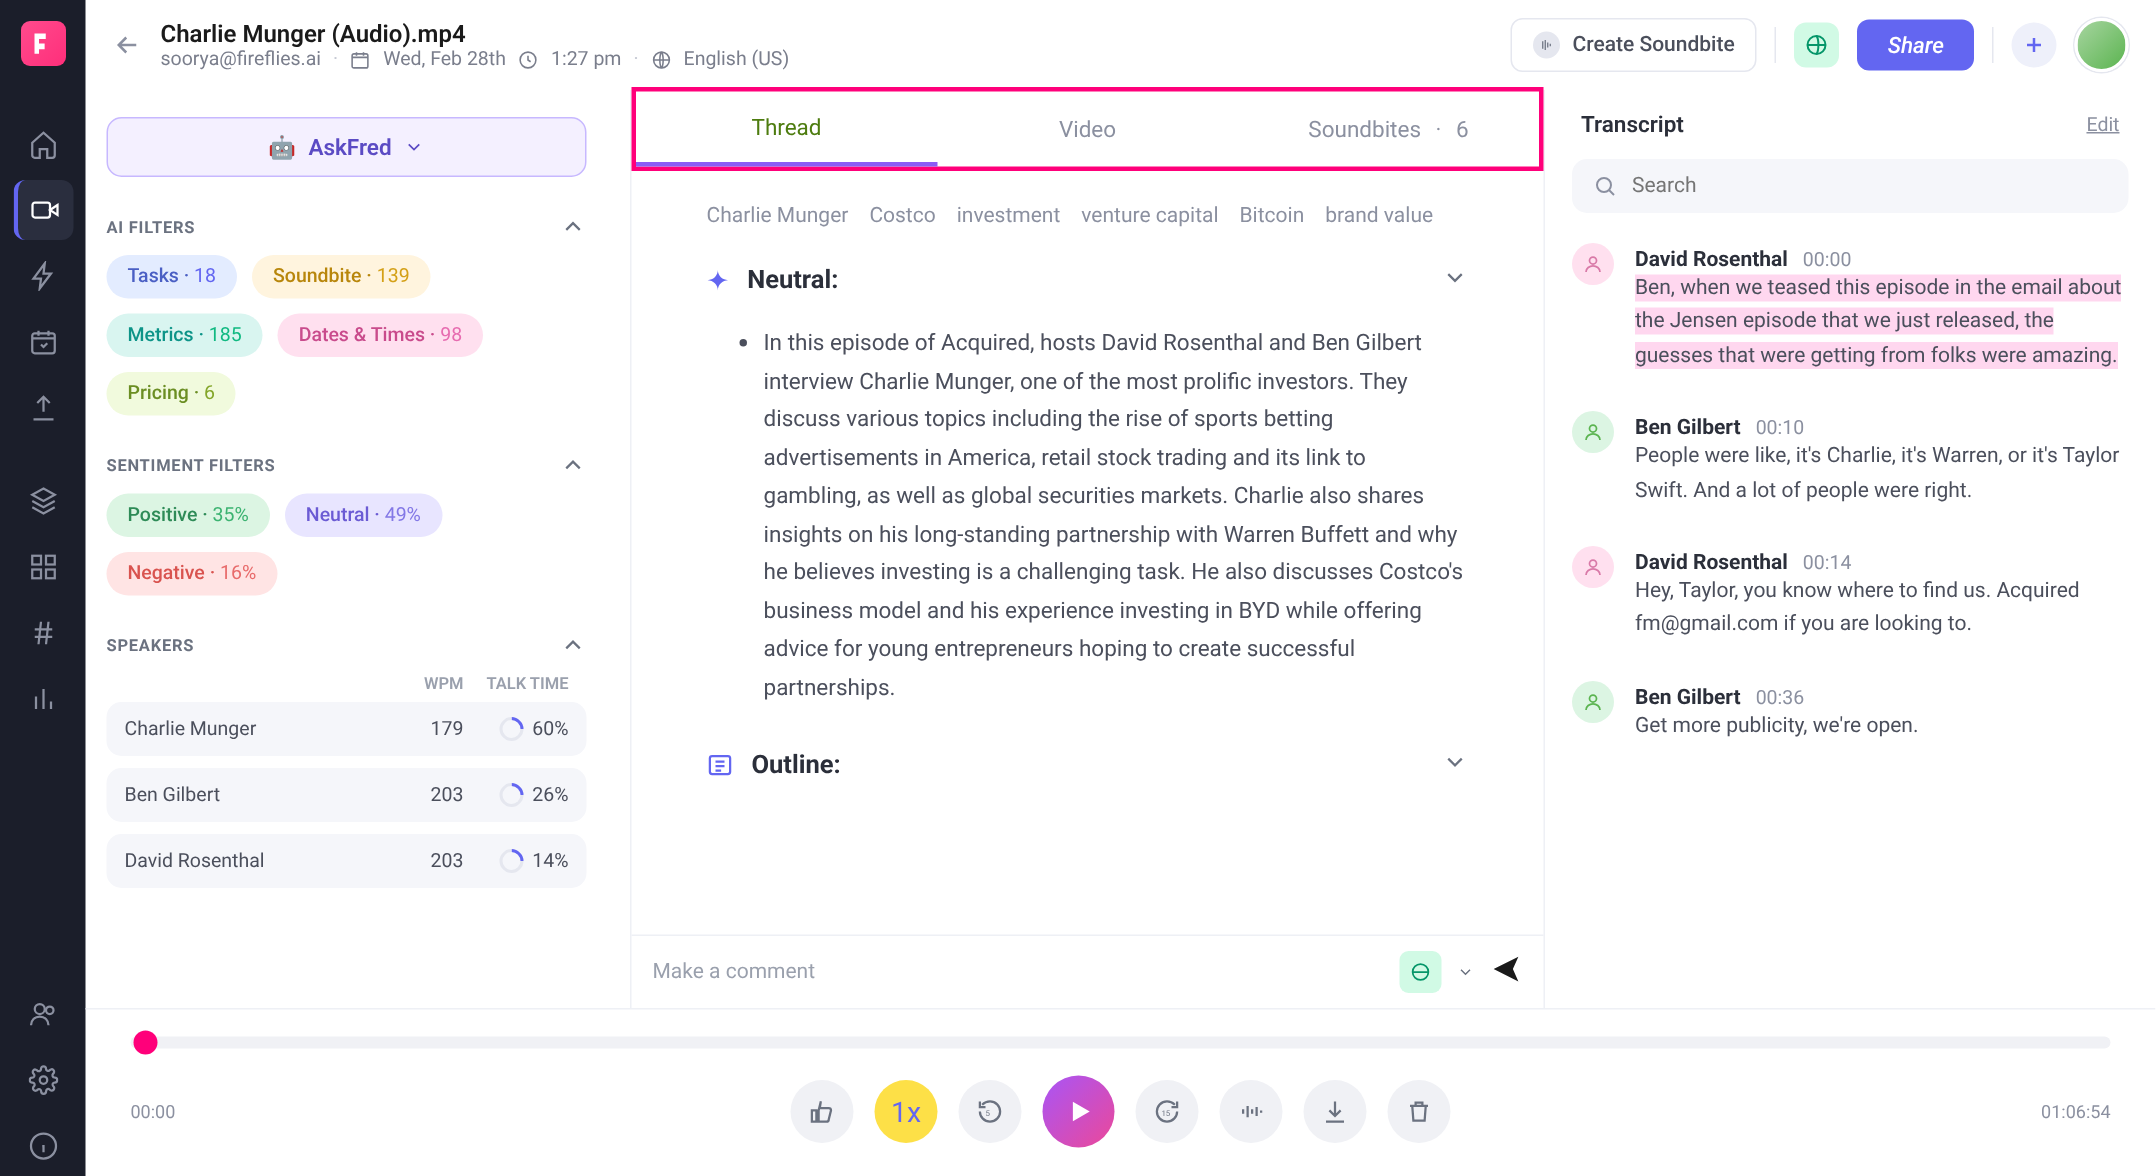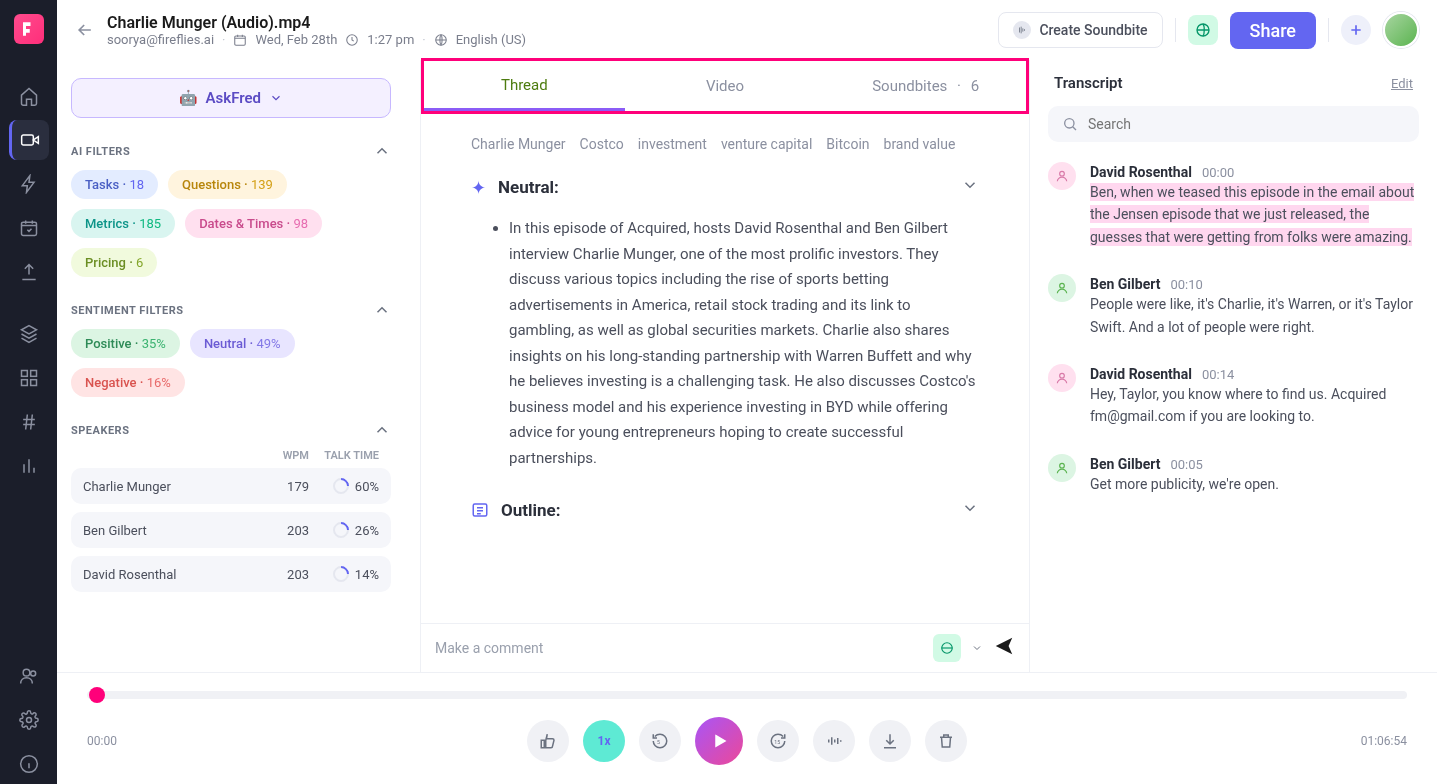--- a/index.html
+++ b/index.html
@@ -16,21 +16,21 @@
 
 .header { position:absolute; left:57px; top:0; right:0; height:60px; display:flex; align-items:center; padding:0 18px; }
 .back-btn { width:20px;height:20px;color:#8b90a0;cursor:pointer;margin-right:12px; }
 .title-block .title { font-size:16px; font-weight:600; color:#1a1a1a; }
 .meta-row { display:flex; align-items:center; gap:8px; font-size:13px; color:#7a7e8c; margin-top:0; }
 .meta-row .sep { color:#c5c9d3; }
 .meta-ic { width:14px;height:14px;stroke:#7a7e8c;fill:none;stroke-width:1.8; vertical-align:middle; }
 .header-right { margin-left:auto; display:flex; align-items:center; gap:12px;padding-left:44px; }
 .soundbite-btn { display:flex;align-items:center;gap:8px;padding:8px 14px;border:1px solid #e5e7ef;border-radius:8px;background:#fff;font-size:14px;color:#4b4f5c;cursor:pointer;font-weight:500; }
 .soundbite-btn .circ{width:18px;height:18px;background:#e5e7ef;border-radius:50%;display:flex;align-items:center;justify-content:center;}
-.share-btn { padding:8px 20px;background:#6366f1;color:#fff;border:none;border-radius:8px;font-size:18px;font-weight:500;cursor:pointer; }
+.share-btn { padding:8px 20px;background:#6366f1;color:#fff;border:none;border-radius:8px;font-size:15px;font-weight:500;cursor:pointer;font-style:italic; }
 .globe-pill { width:30px;height:30px;border-radius:8px;background:#d1fae5;display:flex;align-items:center;justify-content:center;color:#059669; }
 .vdiv{width:1px;height:24px;background:#e5e7ef;}
 .plus-circ{width:30px;height:30px;border-radius:50%;background:#eef0fa;display:flex;align-items:center;justify-content:center;color:#6366f1;cursor:pointer;}
 .avatar{width:36px;height:36px;border-radius:50%;background:linear-gradient(135deg,#a7d5a0,#5bb450);border:2px solid #fff;box-shadow:0 0 0 1px #e5e7ef;}
 
 
 .left-panel { position:absolute; left:57px; top:60px; width:348px; bottom:112px; padding:18px 14px; overflow-y:auto; }
 .askfred { width:100%; padding:10px; border:1.5px solid #c7b8ff; background:#f4f0ff; border-radius:10px; color:#5b4bc4; font-weight:600; display:flex;align-items:center;justify-content:center;gap:8px;cursor:pointer;font-size:15px; }
 .section-hd { display:flex;align-items:center;justify-content:space-between;margin-top:24px;margin-bottom:10px;font-size:11px;font-weight:700;letter-spacing:0.5px;color:#6b7280; }
 .chev-ic{width:18px;height:18px;stroke:#6b7280;fill:none;stroke-width:2;}
@@ -93,21 +93,21 @@
 
 .player{position:absolute;left:57px;right:0;bottom:0;height:112px;border-top:1px solid #eef0f5;padding:10px 30px;display:flex;flex-direction:column;}
 .track{position:relative;height:8px;background:#f0f1f5;border-radius:4px;margin-top:8px;}
 .track .dot{position:absolute;left:2px;top:-4px;width:16px;height:16px;background:#ff007a;border-radius:50%;}
 .controls{display:flex;align-items:center;margin-top:18px;}
 .time-l{font-size:12px;color:#8b90a0;width:120px;}
 .time-r{font-size:12px;color:#8b90a0;width:120px;text-align:right;}
 .ctrl-center{flex:1;display:flex;align-items:center;justify-content:center;gap:14px;}
 .ctrl-btn{width:42px;height:42px;border-radius:50%;background:#f0f1f5;display:flex;align-items:center;justify-content:center;color:#6b7280;cursor:pointer;}
 .ctrl-btn.play{width:48px;height:48px;background:linear-gradient(135deg,#a855f7,#ec4899);color:#fff;}
-.ctrl-btn.speed{background:#5eead4;color:#6366f1;font-size:12px;font-weight:700;}
+.ctrl-btn.speed{background:#fde047;color:#6366f1;font-size:19px;font-weight:400;}
 .ctrl-btn svg{width:18px;height:18px;stroke:currentColor;fill:none;stroke-width:2;}
 .ctrl-btn.play svg{fill:#fff;stroke:#fff;}
 </style>
 </head>
 <body>
 
 <div class="icon-sidebar">
   <div class="logo-badge">
     <svg viewBox="0 0 24 24" width="18" height="18" fill="#fff">
         <path d="M4 3h10v5h-6v4h5v5h-5v4H4z"></path>
@@ -254,21 +254,21 @@
   </button>
 
   <div class="section-hd">
     <span>AI FILTERS</span>
     <svg class="chev-ic" viewBox="0 0 24 24">
         <path d="M18 15l-6-6-6 6"></path>
       </svg>
   </div>
   <div class="pill-grid">
     <div class="pill p-blue"><span>Tasks</span> · <span class="cnt">18</span></div>
-    <div class="pill p-yellow"><span>Questions</span> · <span class="cnt">139</span></div>
+    <div class="pill p-yellow"><span>Soundbite</span> · <span class="cnt">139</span></div>
     <div class="pill p-teal"><span>Metrics</span> · <span class="cnt">185</span></div>
     <div class="pill p-pink"><span>Dates &amp; Times</span> · <span class="cnt">98</span></div>
     <div class="pill p-lime"><span>Pricing</span> · <span class="cnt">6</span></div>
   </div>
 
   <div class="section-hd">
     <span>SENTIMENT FILTERS</span>
     <svg class="chev-ic" viewBox="0 0 24 24">
         <path d="M18 15l-6-6-6 6"></path>
       </svg>
@@ -402,21 +402,21 @@
         </div>
         <div class="tr-body"><span class="tr-name">David Rosenthal</span><span class="tr-time">00:14</span><div><span class="tr-text">Hey, Taylor, you know where to find us. Acquired fm@gmail.com if you are looking to.</span></div></div>
       </div>
       <div class="tr-item">
         <div class="tr-av av-green">
           <svg width="14" height="14" viewBox="0 0 24 24" stroke="currentColor" fill="none" stroke-width="2">
             <circle cx="12" cy="8" r="4"></circle>
             <path d="M4 21c0-4 4-7 8-7s8 3 8 7"></path>
           </svg>
         </div>
-        <div class="tr-body"><span class="tr-name">Ben Gilbert</span><span class="tr-time">00:05</span><div><span class="tr-text">Get more publicity, we're open.</span></div></div>
+        <div class="tr-body"><span class="tr-name">Ben Gilbert</span><span class="tr-time">00:36</span><div><span class="tr-text">Get more publicity, we're open.</span></div></div>
       </div>
     </div>
 </div>
 
 <div class="player">
   <div class="track">
     <div class="dot"></div>
   </div>
   <div class="controls">
     <div class="time-l">00:00</div>

